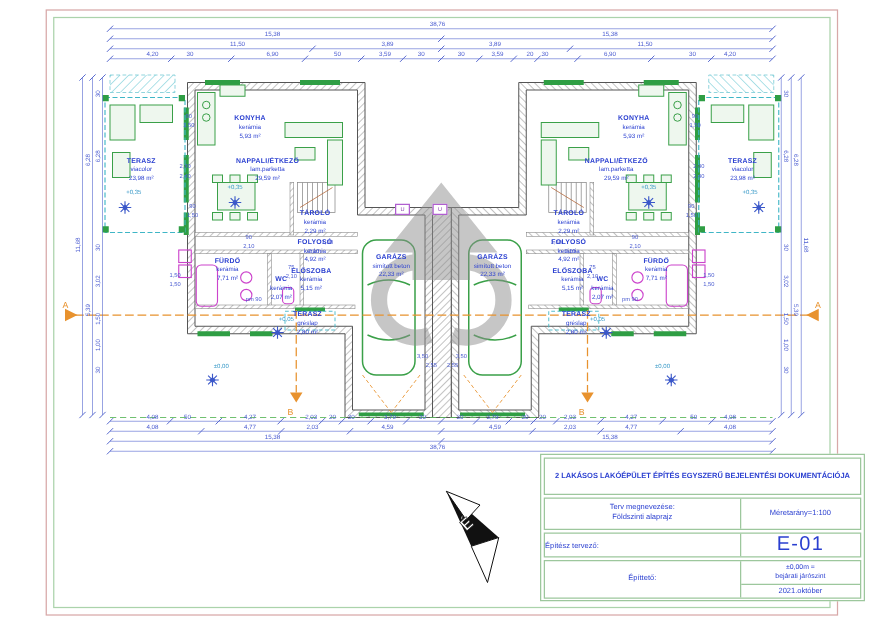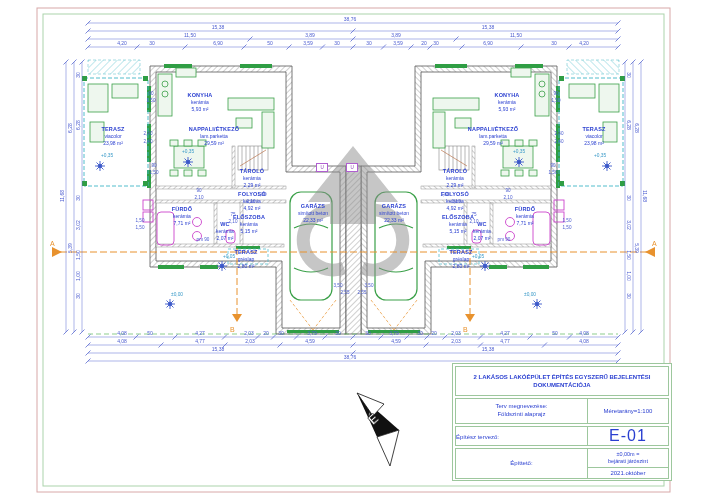--- a/index.html
+++ b/index.html
@@ -11,21 +11,21 @@
         font-size:5px;line-height:1.3;pointer-events:none;}
   .room .rn{font-weight:bold;font-size:5.5px;letter-spacing:.2px;}
   .sdim{position:absolute;transform:translate(-50%,-50%);font-size:4.6px;color:#4a5bd0;white-space:nowrap;}
   .lvl{position:absolute;transform:translate(-50%,-50%);font-size:4.8px;color:#3a9ac8;white-space:nowrap;}
   .vent{position:absolute;width:10px;height:7px;border:1px solid #b05fd0;color:#8a3fb0;
         font-size:4.5px;text-align:center;line-height:7px;background:#fff;}
   
   .wm-text{position:absolute;color:rgba(135,135,135,.62);font-weight:bold;letter-spacing:5px;
            font-size:22px;width:240px;text-align:center;left:237px;}
   
-  #titleblock{position:absolute;left:452px;top:363px;width:220px;height:118px;
+  #titleblock{position:absolute;left:432px;top:363px;width:260px;height:118px;
               border:1px solid #9dc79d;background:#fff;padding:2px;box-sizing:border-box;
               display:flex;flex-direction:column;gap:2px;color:#2a3fd0;}
   .tb-row{border:1px solid #9dc79d;display:flex;}
   .tb-title{flex:0 0 26px;align-items:center;justify-content:center;text-align:center;
             font-size:6px;font-weight:bold;line-height:1.35;padding:1px 6px;}
   .tb-cells{flex:1;}
   .tb-cell-l{flex:1 1 62%;border-right:1px solid #9dc79d;display:flex;flex-direction:column;
              align-items:center;justify-content:center;font-size:6px;line-height:1.3;text-align:center;}
   .tb-cell-r{flex:1 1 38%;display:flex;flex-direction:column;align-items:center;justify-content:center;
              font-size:6px;text-align:center;}

